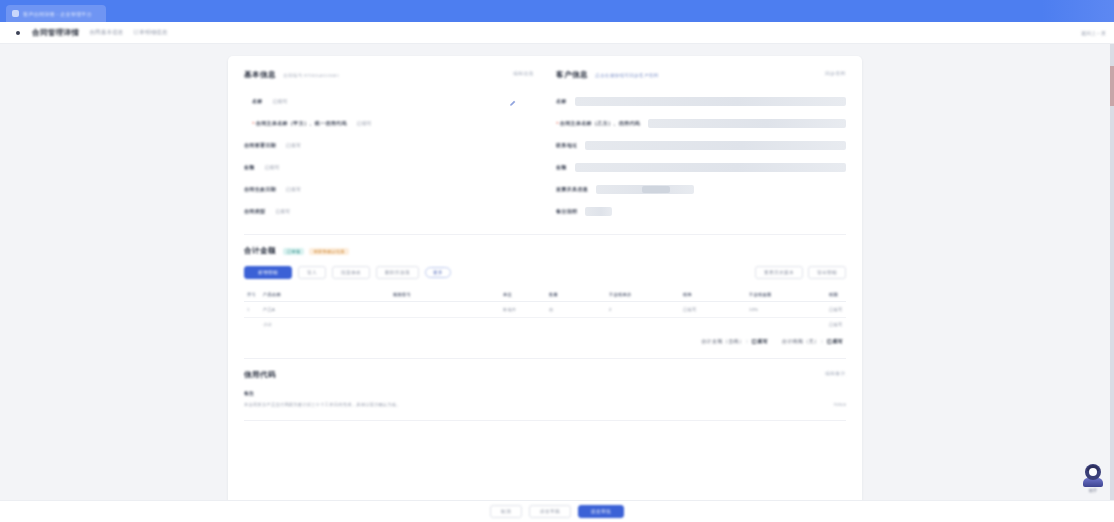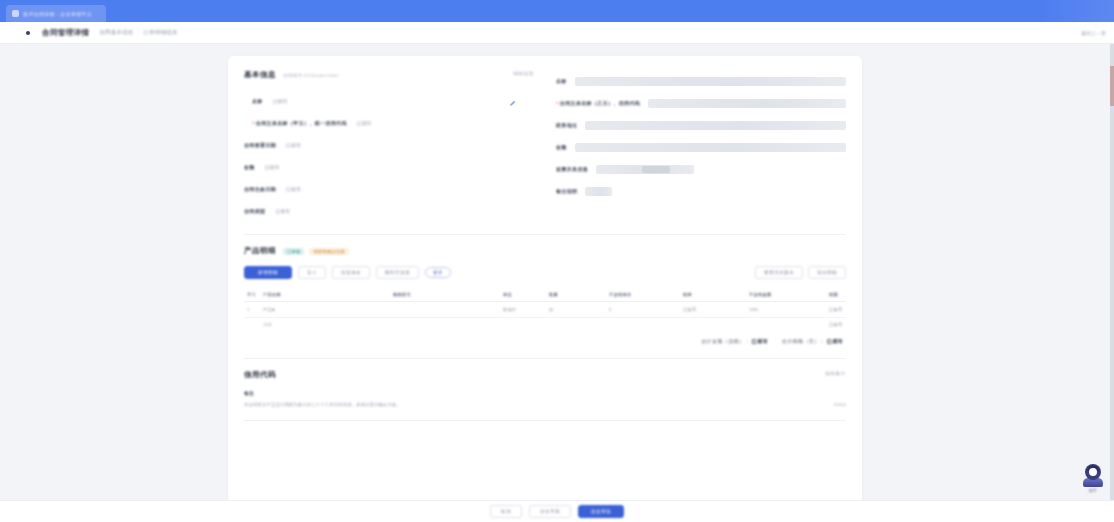--- a/index.html
+++ b/index.html
@@ -34,21 +34,21 @@
   .browser-right-fade {
     position: absolute; right: 0; top: 0; width: 72px; height: 22px;
     background: linear-gradient(90deg,#4d7ef0 0%, #5d88f2 100%);
   }
 
   
   .app-header {
     height: 22px; background: #ffffff;
     border-bottom: 1px solid #eceef2;
     display: flex; align-items: center; gap: 10px;
-    padding: 0 26px; position: relative;
+    padding: 0 16px; position: relative;
   }
   .back-dot {
     width: 4px; height: 4px; border-radius: 50%;
     background: #3b4256; margin-right: 2px;
   }
   .page-title {
     font-size: 7.5px; font-weight: 700; color: #1f2533;
     letter-spacing: .4px; filter: blur(.85px);
   }
   .header-link {
@@ -332,20 +332,25 @@
           <div class="f-label">合同生效日期</div>
           <div class="f-value">已填写</div>
         </div>
         <div class="f-row">
           <div class="f-label">合同类型</div>
           <div class="f-value">已填写</div>
         </div>
       </div>
 
       <div class="col" style="position:relative;">
+        <div class="sec-head">
+          <div class="sec-title">客户信息</div>
+          <div class="sec-sub link">点击右侧按钮可同步客户资料</div>
+          <div class="sec-action">同步资料</div>
+        </div>
 
         <div class="i-row">
           <div class="i-label">名称</div>
           <div class="i-bar"></div>
         </div>
         <div class="i-row">
           <div class="i-label req">合同主体名称（乙方）、信用代码</div>
           <div class="i-bar"></div>
         </div>
         <div class="i-row">
@@ -366,21 +371,21 @@
           <div class="i-label">备注说明</div>
           <div class="i-bar w-xs"></div>
         </div>
       </div>
     </div>
 
     <div class="divider"></div>
 
     <div>
       <div class="sec-head">
-        <div class="sec-title">产品明细</div>
+        <div class="sec-title">合计金额</div>
         <div class="badges">
           <div class="badge teal">已审核</div>
           <div class="badge orange">待财务确认结算</div>
         </div>
       </div>
 
       <div class="btn-row">
         <div class="btn primary">新增明细</div>
         <div class="btn">导入</div>
         <div class="btn">批量修改</div>

